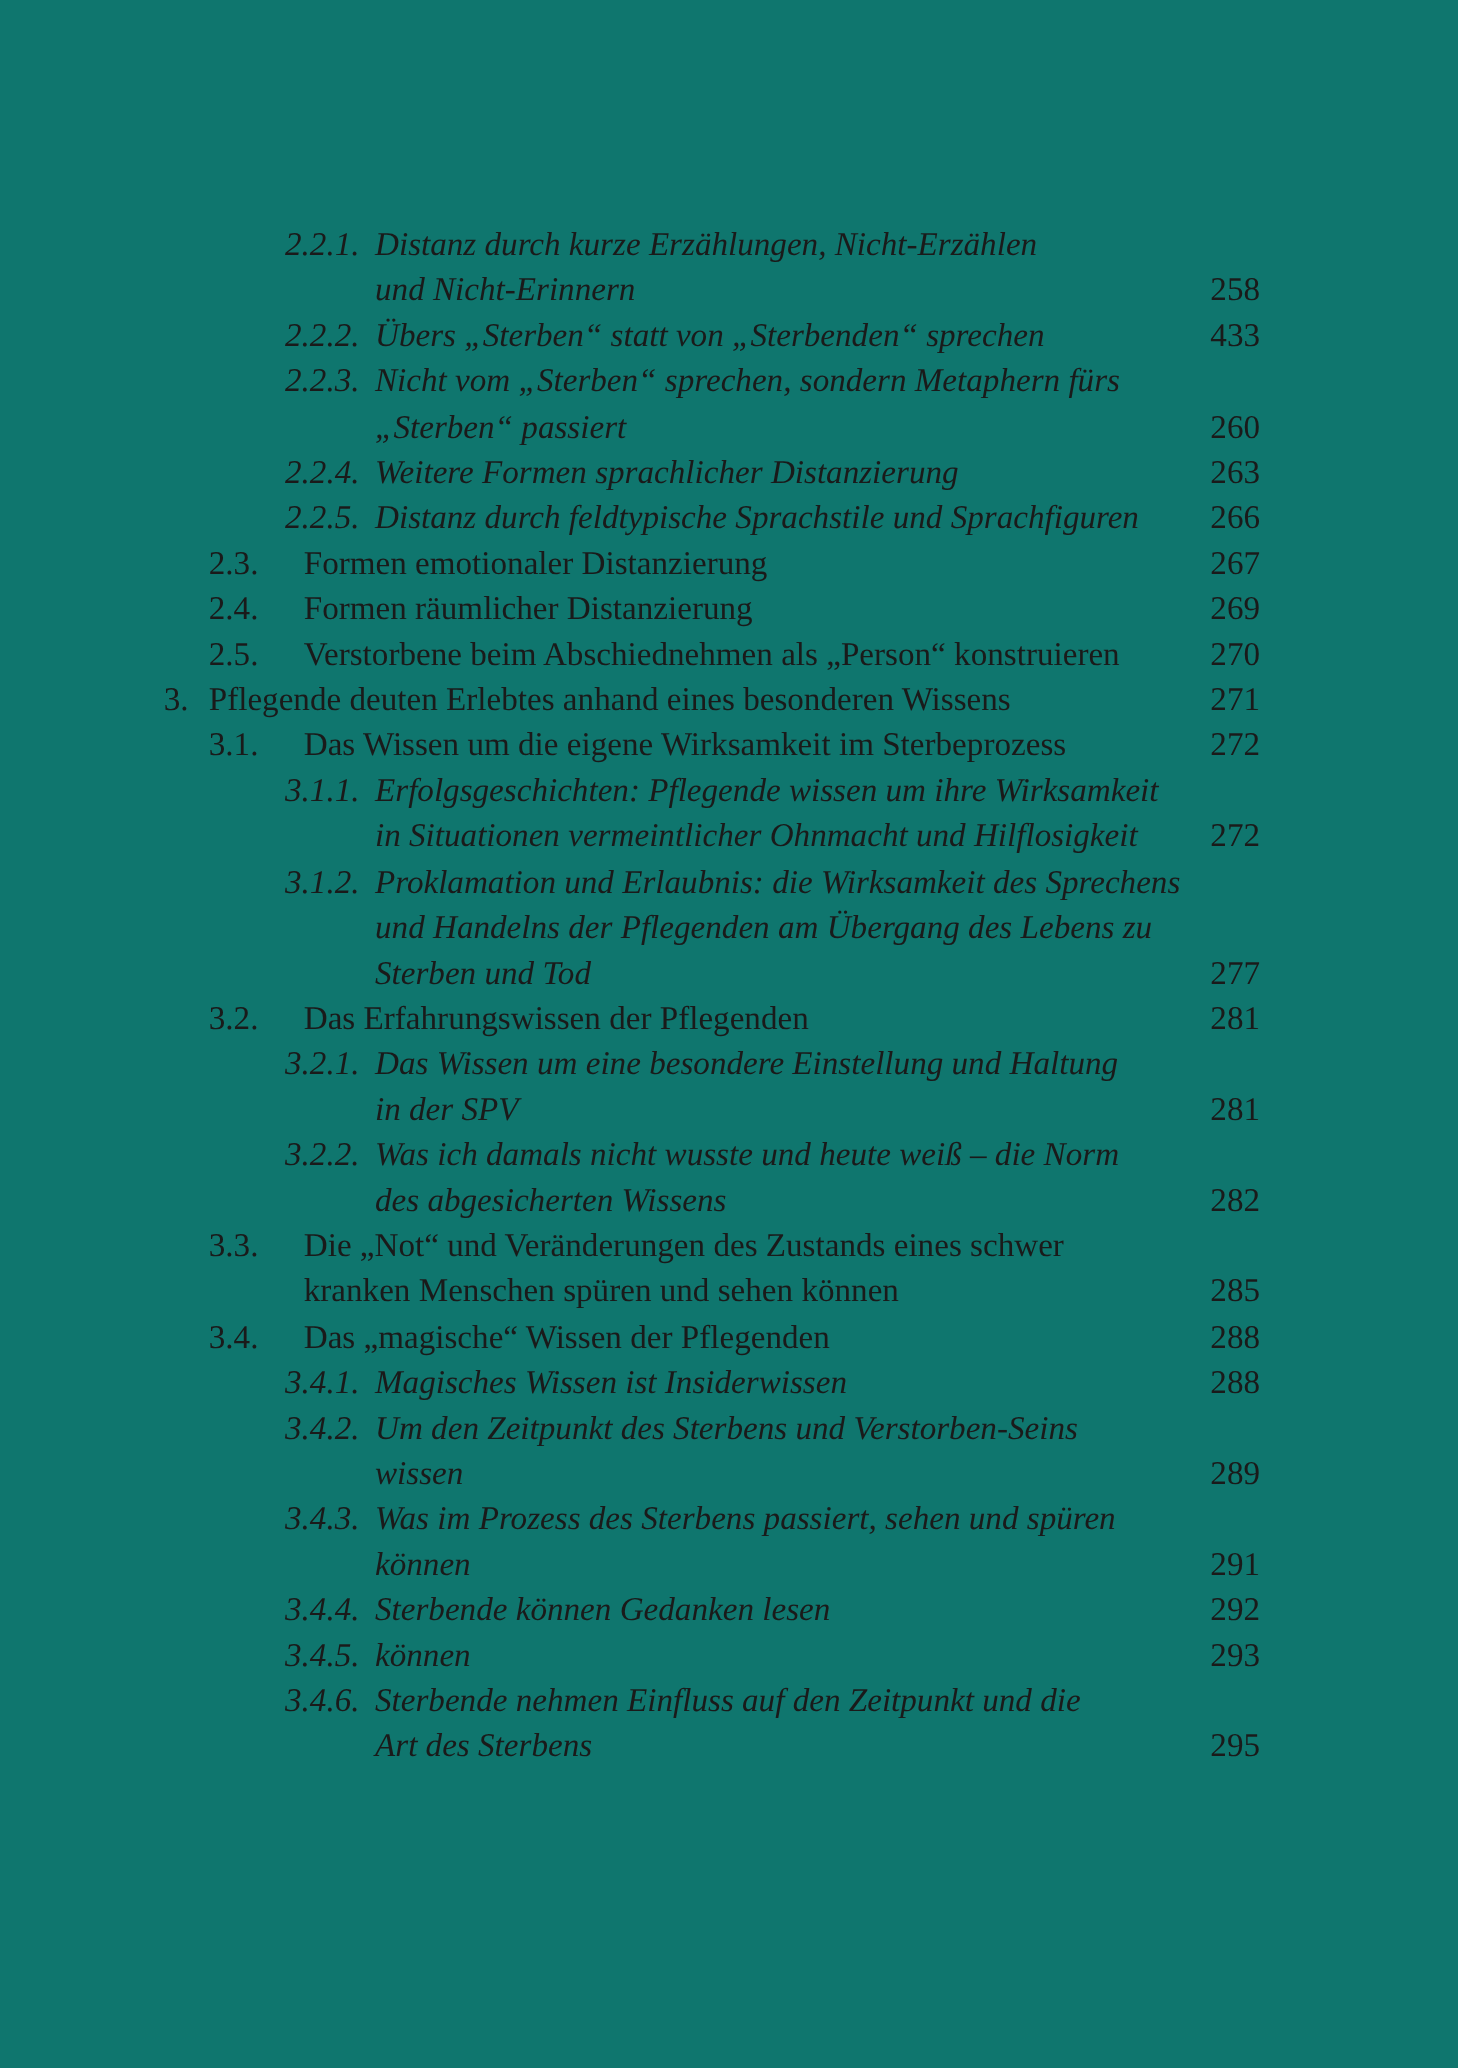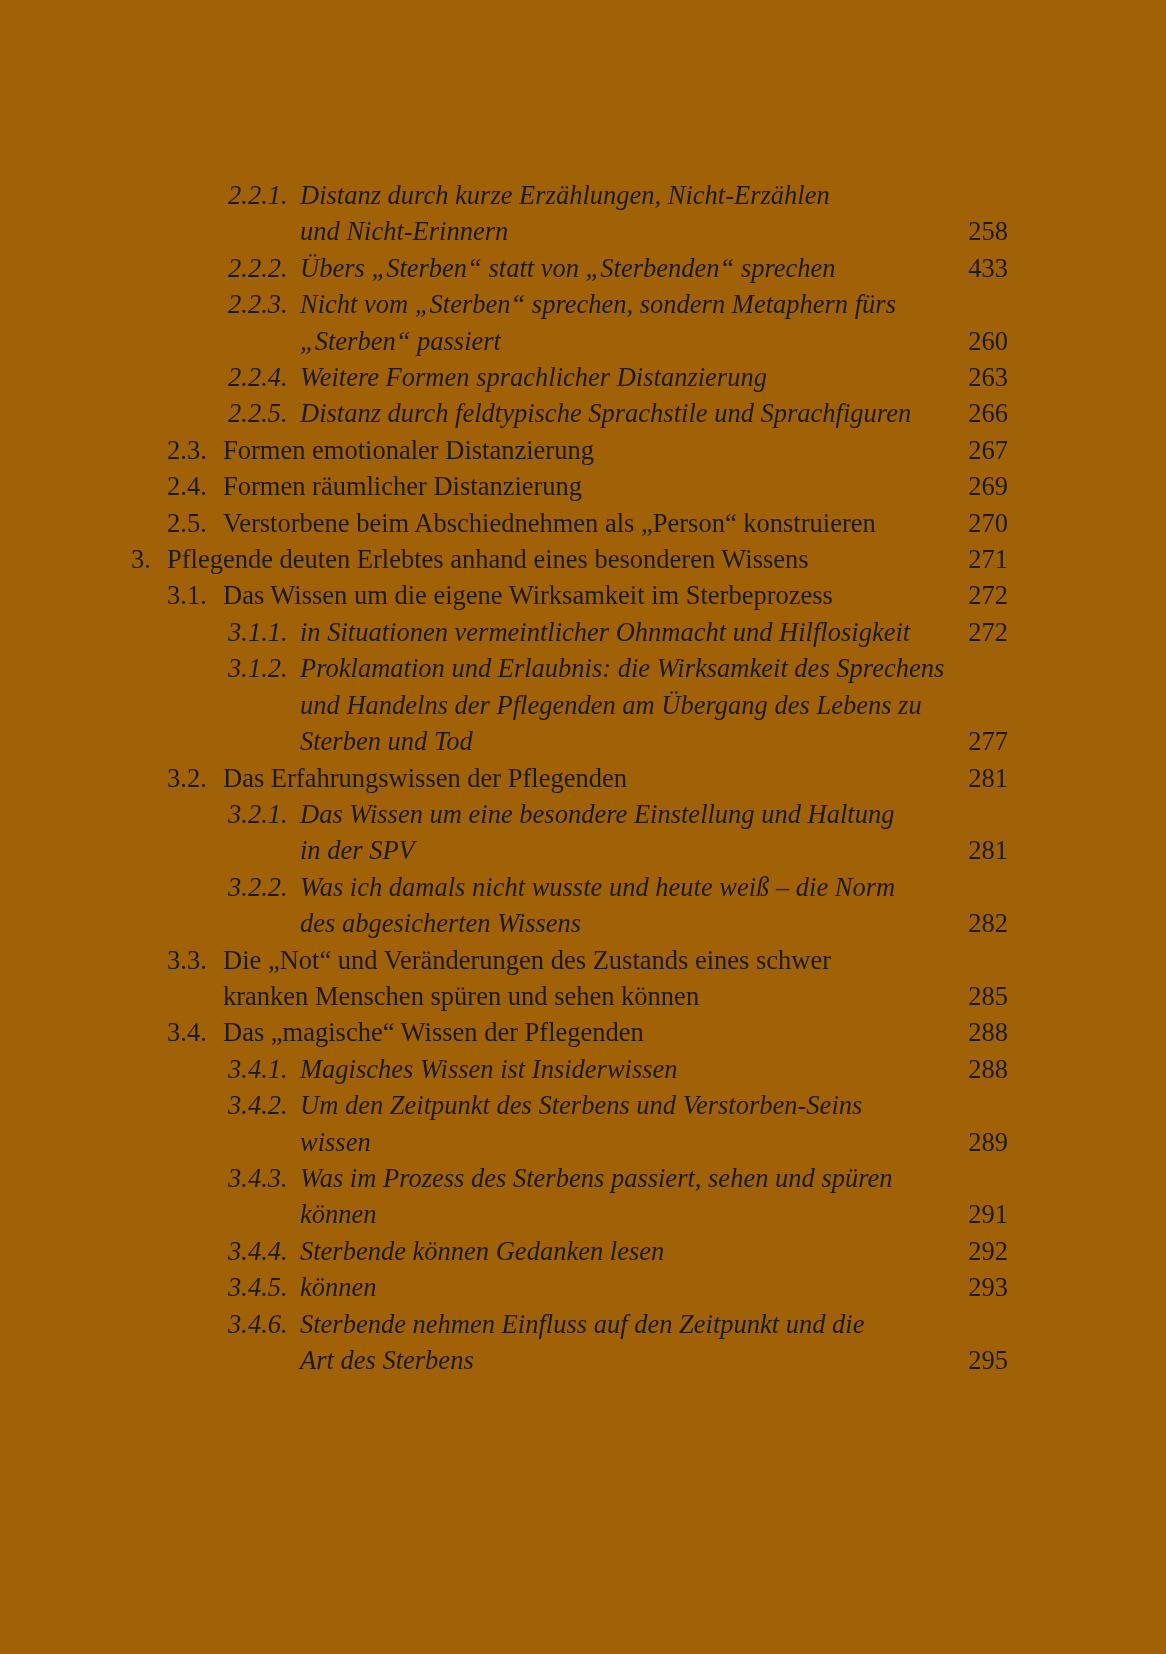--- a/index.html
+++ b/index.html
@@ -7,41 +7,41 @@
     width: 1166px;
     height: 1654px;
     background: #ffffff;
     font-family: "Liberation Serif", serif;
     color: #1a1a1a;
   }
   .page {
     position: relative;
     width: 1166px;
     height: 1654px;
-    background: #a16207;
+    background: #0f766e;
     overflow: hidden;
   }
   .toc {
     position: absolute;
     left: 131px;
     top: 177px;
     width: 877px; 
     font-size: 26.5px;
     line-height: 36.4px;
   }
   .row {
     display: flex;
     align-items: stretch;
   }
   .num {
     flex: none;
     white-space: nowrap;
   }
   .level-1 .num { width: 36px; }
-  .level-2 { padding-left: 36px; }
+  .level-2 { padding-left: 36px; gap: 20px; }
   .level-2 .num { width: 56px; }
   .level-3 { padding-left: 97px; }
   .level-3 .num { width: 72px; }
   .title {
     flex: 1 1 auto;
     min-width: 0;
   }
   .line {
     display: block;
     white-space: nowrap;
@@ -141,20 +141,21 @@
     <span class="num">3.1.</span>
     <span class="title">
           <span class="line">Das Wissen um die eigene Wirksamkeit im Sterbeprozess</span>
         </span>
     <span class="page-num">272</span>
   </div>
 
   <div class="row level-3 italic">
     <span class="num">3.1.1.</span>
     <span class="title">
+          <span class="line">Erfolgsgeschichten: Pflegende wissen um ihre Wirksamkeit</span>
           <span class="line">in Situationen vermeintlicher Ohnmacht und Hilflosigkeit</span>
         </span>
     <span class="page-num">272</span>
   </div>
 
   <div class="row level-3 italic">
     <span class="num">3.1.2.</span>
     <span class="title">
           <span class="line">Proklamation und Erlaubnis: die Wirksamkeit des Sprechens</span>
           <span class="line">und Handelns der Pflegenden am Übergang des Lebens zu</span>

